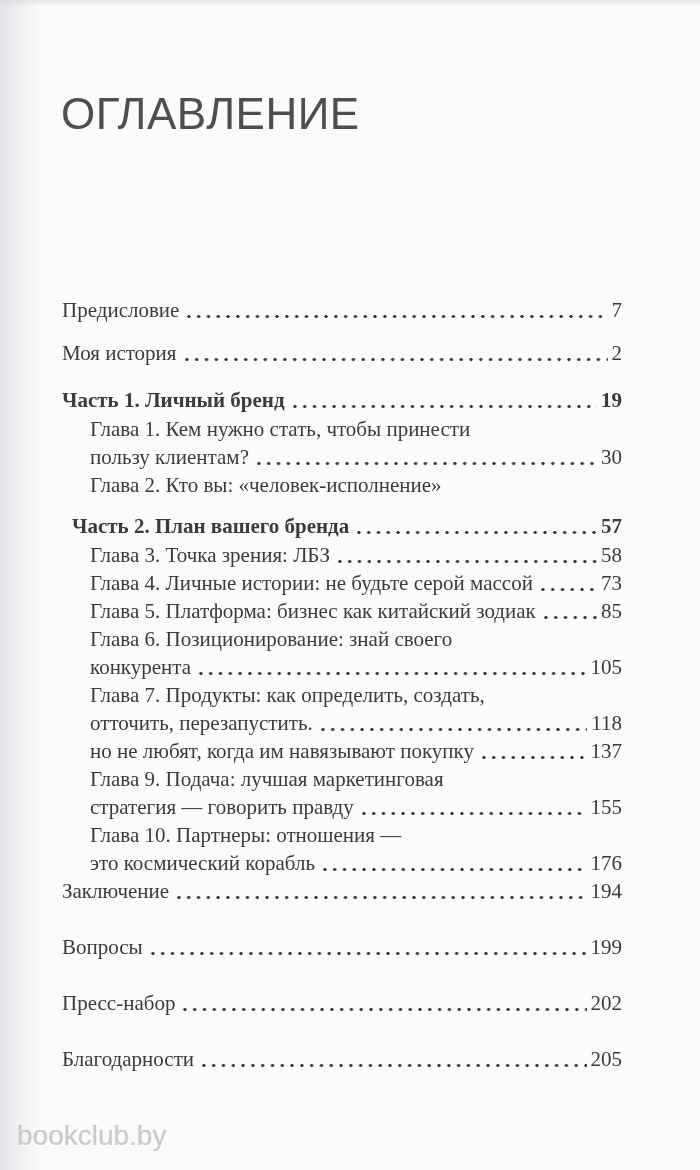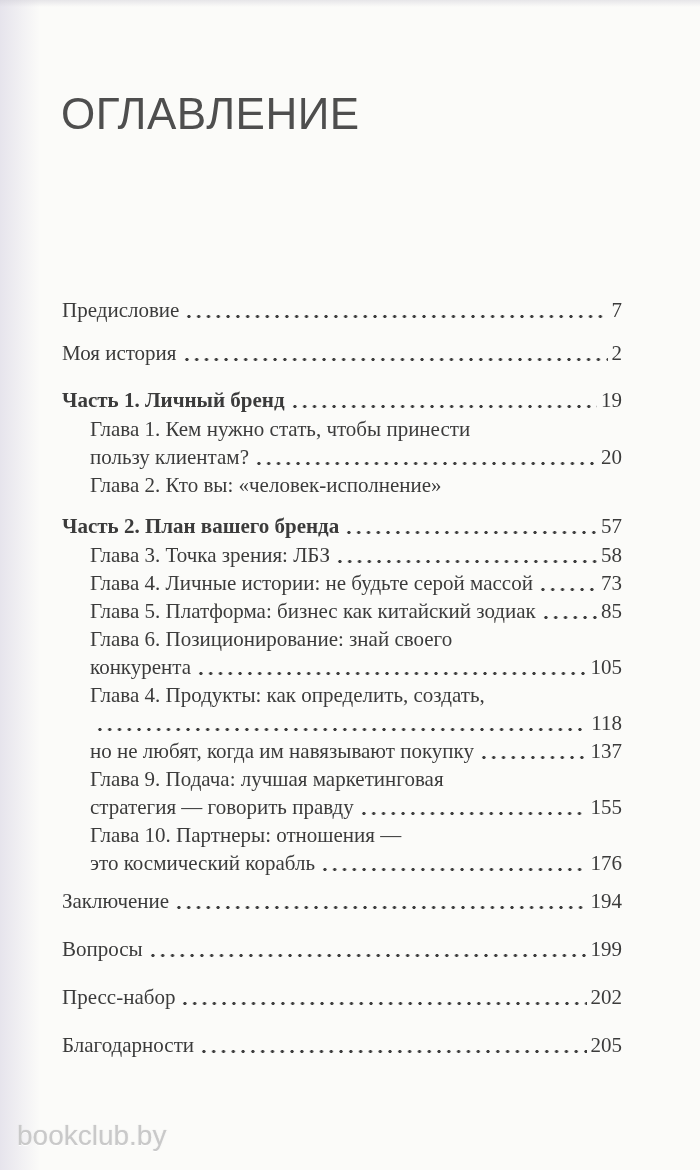--- a/index.html
+++ b/index.html
@@ -52,28 +52,28 @@
     flex: 1 1 auto;
     align-self: stretch;
     margin: 0 4px 0 5px;
     background-image: radial-gradient(circle, var(--text) 1.35px, rgba(0,0,0,0) 1.9px);
     background-size: 9.8px 3px;
     background-repeat: repeat-x;
     background-position: left bottom 6.5px;
   }
   .t-chapter { padding-left: 28px; }
   .t-part { font-weight: bold; }
-  .t-part .num, .t-part .leader { font-weight: normal; }
+  .t-part .num, .t-part .leader { font-weight: bold; }
   .entry + .entry { margin-top: 15px; }
   .t-front + .t-part { margin-top: 19px; }
   .t-part + .t-chapter { margin-top: 1px; }
   .t-chapter + .t-chapter { margin-top: 0; }
-  .t-chapter + .t-part { margin-top: 13px; }
-  .t-chapter + .t-back { margin-top: 10px; }
-  .t-back + .t-back { margin-top: 20px; }
+  .t-chapter + .t-part { margin-top: 13px; margin-left: 10px; }
+  .t-chapter + .t-back { margin-top: 0; }
+  .t-back + .t-back { margin-top: 28px; }
   .watermark {
     position: absolute;
     left: 17px;
     top: 1119px;
     font-family: "Liberation Sans", "DejaVu Sans", sans-serif;
     font-size: 28px;
     font-weight: 400;
     line-height: 1.2;
     color: var(--watermark);
     text-shadow: 0 1px 0 rgba(255,255,255,0.9), 0 0 1px rgba(170,170,170,0.5);
@@ -106,21 +106,21 @@
           <span class="num">19</span>
         </div>
       </div>
       <div class="entry t-chapter">
         <div class="row">
           <span class="txt">Глава 1. Кем нужно стать, чтобы принести</span>
         </div>
         <div class="row">
           <span class="txt">пользу клиентам?</span>
           <span class="leader"></span>
-          <span class="num">20</span>
+          <span class="num">30</span>
         </div>
       </div>
       <div class="entry t-chapter">
         <div class="row">
           <span class="txt">Глава 2. Кто вы: «человек-исполнение»</span>
         </div>
       </div>
       <div class="entry t-part">
         <div class="row">
           <span class="txt">Часть 2. План вашего бренда</span>
@@ -154,23 +154,24 @@
           <span class="txt">Глава 6. Позиционирование: знай своего</span>
         </div>
         <div class="row">
           <span class="txt">конкурента</span>
           <span class="leader"></span>
           <span class="num">105</span>
         </div>
       </div>
       <div class="entry t-chapter">
         <div class="row">
-          <span class="txt">Глава 4. Продукты: как определить, создать,</span>
-        </div>
-        <div class="row">
+          <span class="txt">Глава 7. Продукты: как определить, создать,</span>
+        </div>
+        <div class="row">
+          <span class="txt">отточить, перезапустить.</span>
           <span class="leader"></span>
           <span class="num">118</span>
         </div>
       </div>
       <div class="entry t-chapter">
         <div class="row">
           <span class="txt">но не любят, когда им навязывают покупку</span>
           <span class="leader"></span>
           <span class="num">137</span>
         </div>

